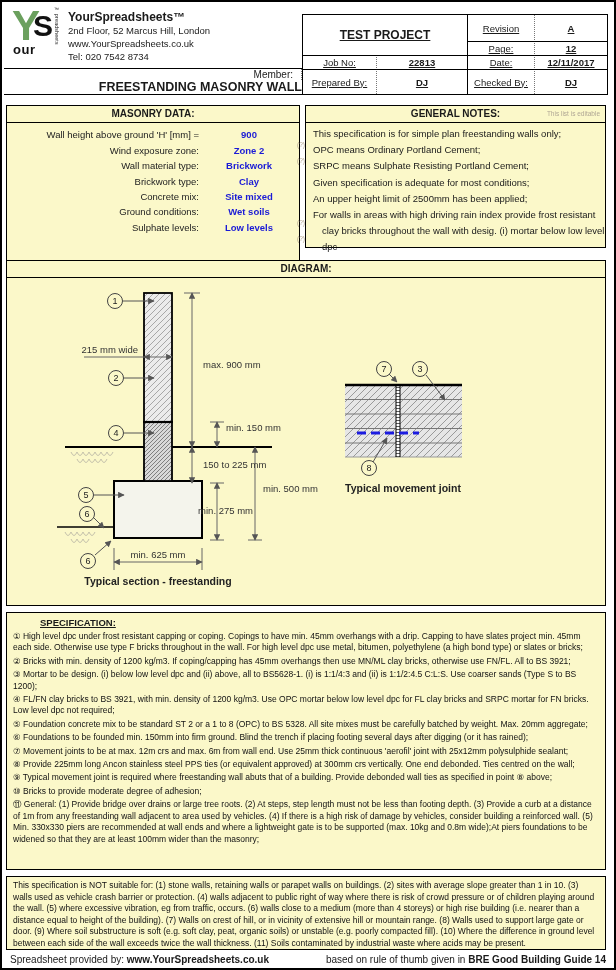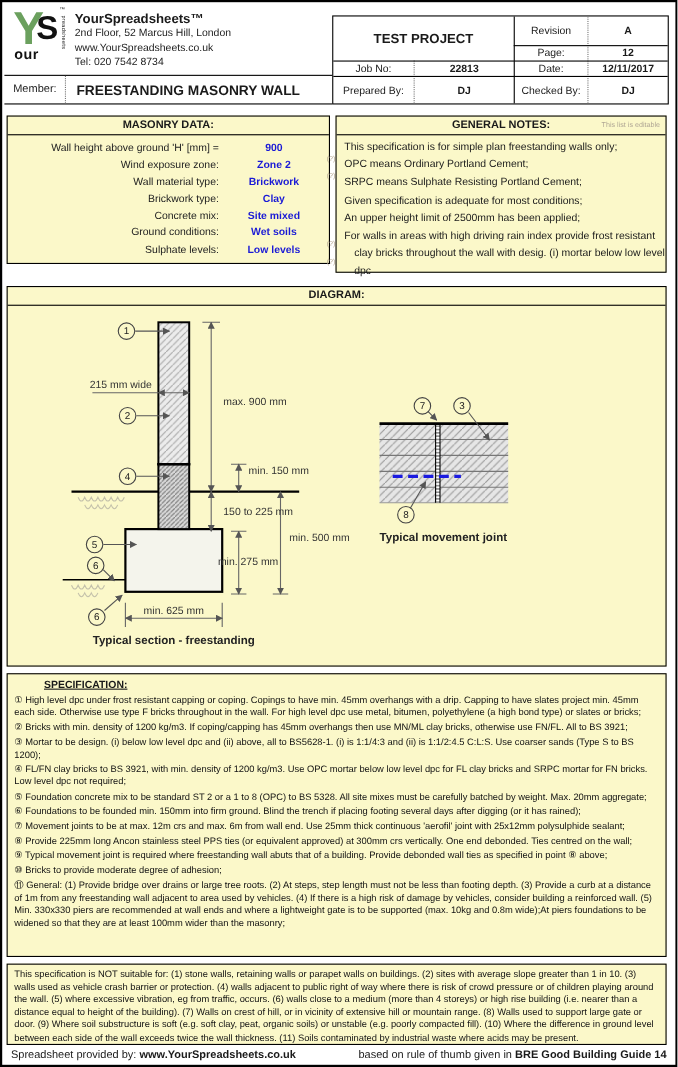--- a/index.html
+++ b/index.html
@@ -12,23 +12,23 @@
   .logo-s{position:absolute;left:21px;top:1px;font-size:30px;font-weight:bold;color:#111;}
   .logo-our{position:absolute;left:1px;top:34px;font-size:13px;font-weight:bold;color:#111;letter-spacing:.5px;}
   .logo-vert{position:absolute;left:42px;top:6px;font-size:5px;color:#111;writing-mode:vertical-rl;letter-spacing:.3px;}
   .logo-tm{position:absolute;left:42px;top:-2px;font-size:5px;color:#111;}
   .company{left:66px;top:8px;width:230px;}
   .company .name{font-size:12px;font-weight:bold;}
   .company .line{font-size:9.5px;line-height:13px;color:#222;}
   .htable{left:300px;top:12px;width:304px;height:79px;border:1px solid #000;box-sizing:content-box;}
   .hline{position:absolute;background:#000;}
   .hdot{position:absolute;border-left:1px dotted #777;}
-  .hcell{position:absolute;display:flex;align-items:center;justify-content:center;font-size:9.5px;}
+  .hcell{position:absolute;display:flex;align-items:center;justify-content:center;font-size:9.5px;text-decoration:underline;}
   .bold{font-weight:bold;}
-  .member{left:2px;top:66px;width:298px;height:25px;border-top:1px solid #000;border-bottom:1px solid #000;display:flex;align-items:center;}
+  .member{left:2px;top:66px;width:298px;height:25px;border-top:1px solid #000;border-bottom:1px solid #000;display:flex;align-items:flex-end;flex-direction:column;}
   .member-label{font-size:10px;color:#222;padding:0 8px;height:100%;display:flex;align-items:center;border-right:1px dotted #777;}
   .member-value{font-size:12.5px;font-weight:bold;padding-left:9px;}
   
   .ybox{background:#fbf8c9;border:1.5px solid #000;box-sizing:border-box;}
   .boxtitle{font-size:10px;font-weight:bold;text-align:center;border-bottom:1px solid #000;height:16px;line-height:16px;position:relative;}
   .mrow{display:flex;align-items:flex-end;height:15.4px;}
   .mlabel{width:192px;text-align:right;font-size:9.5px;color:#222;}
   .mvalue{flex:1;text-align:center;font-size:9.5px;font-weight:bold;color:#1a1ad6;}
   .help{font-size:6.5px;color:#b3a58e;}
   .noteln{font-size:9.5px;line-height:16.2px;padding-left:7px;color:#1a1a1a;}
@@ -83,21 +83,21 @@
     <div class="hcell bold" style="left:74px;top:55px;width:90px;height:24px;">DJ</div>
     <div class="hcell" style="left:165px;top:55px;width:66px;height:24px;">Checked By:</div>
     <div class="hcell bold" style="left:232px;top:55px;width:72px;height:24px;">DJ</div>
   </div>
 
   <div class="abs member">
     <span class="member-label">Member:</span>
     <span class="member-value">FREESTANDING MASONRY WALL</span>
   </div>
 
-  <div class="abs ybox" style="left:4px;top:103px;width:294px;height:135px;">
+  <div class="abs ybox" style="left:4px;top:103px;width:294px;height:171px;">
     <div class="boxtitle">MASONRY DATA:</div>
     <div style="padding-top:2px;">
       <div class="mrow">
           <span class="mlabel">Wall height above ground 'H' [mm] =</span>
           <span class="mvalue">900</span>
         </div>
       <div class="mrow">
           <span class="mlabel">Wind exposure zone:</span>
           <span class="mvalue">Zone 2</span>
         </div>

